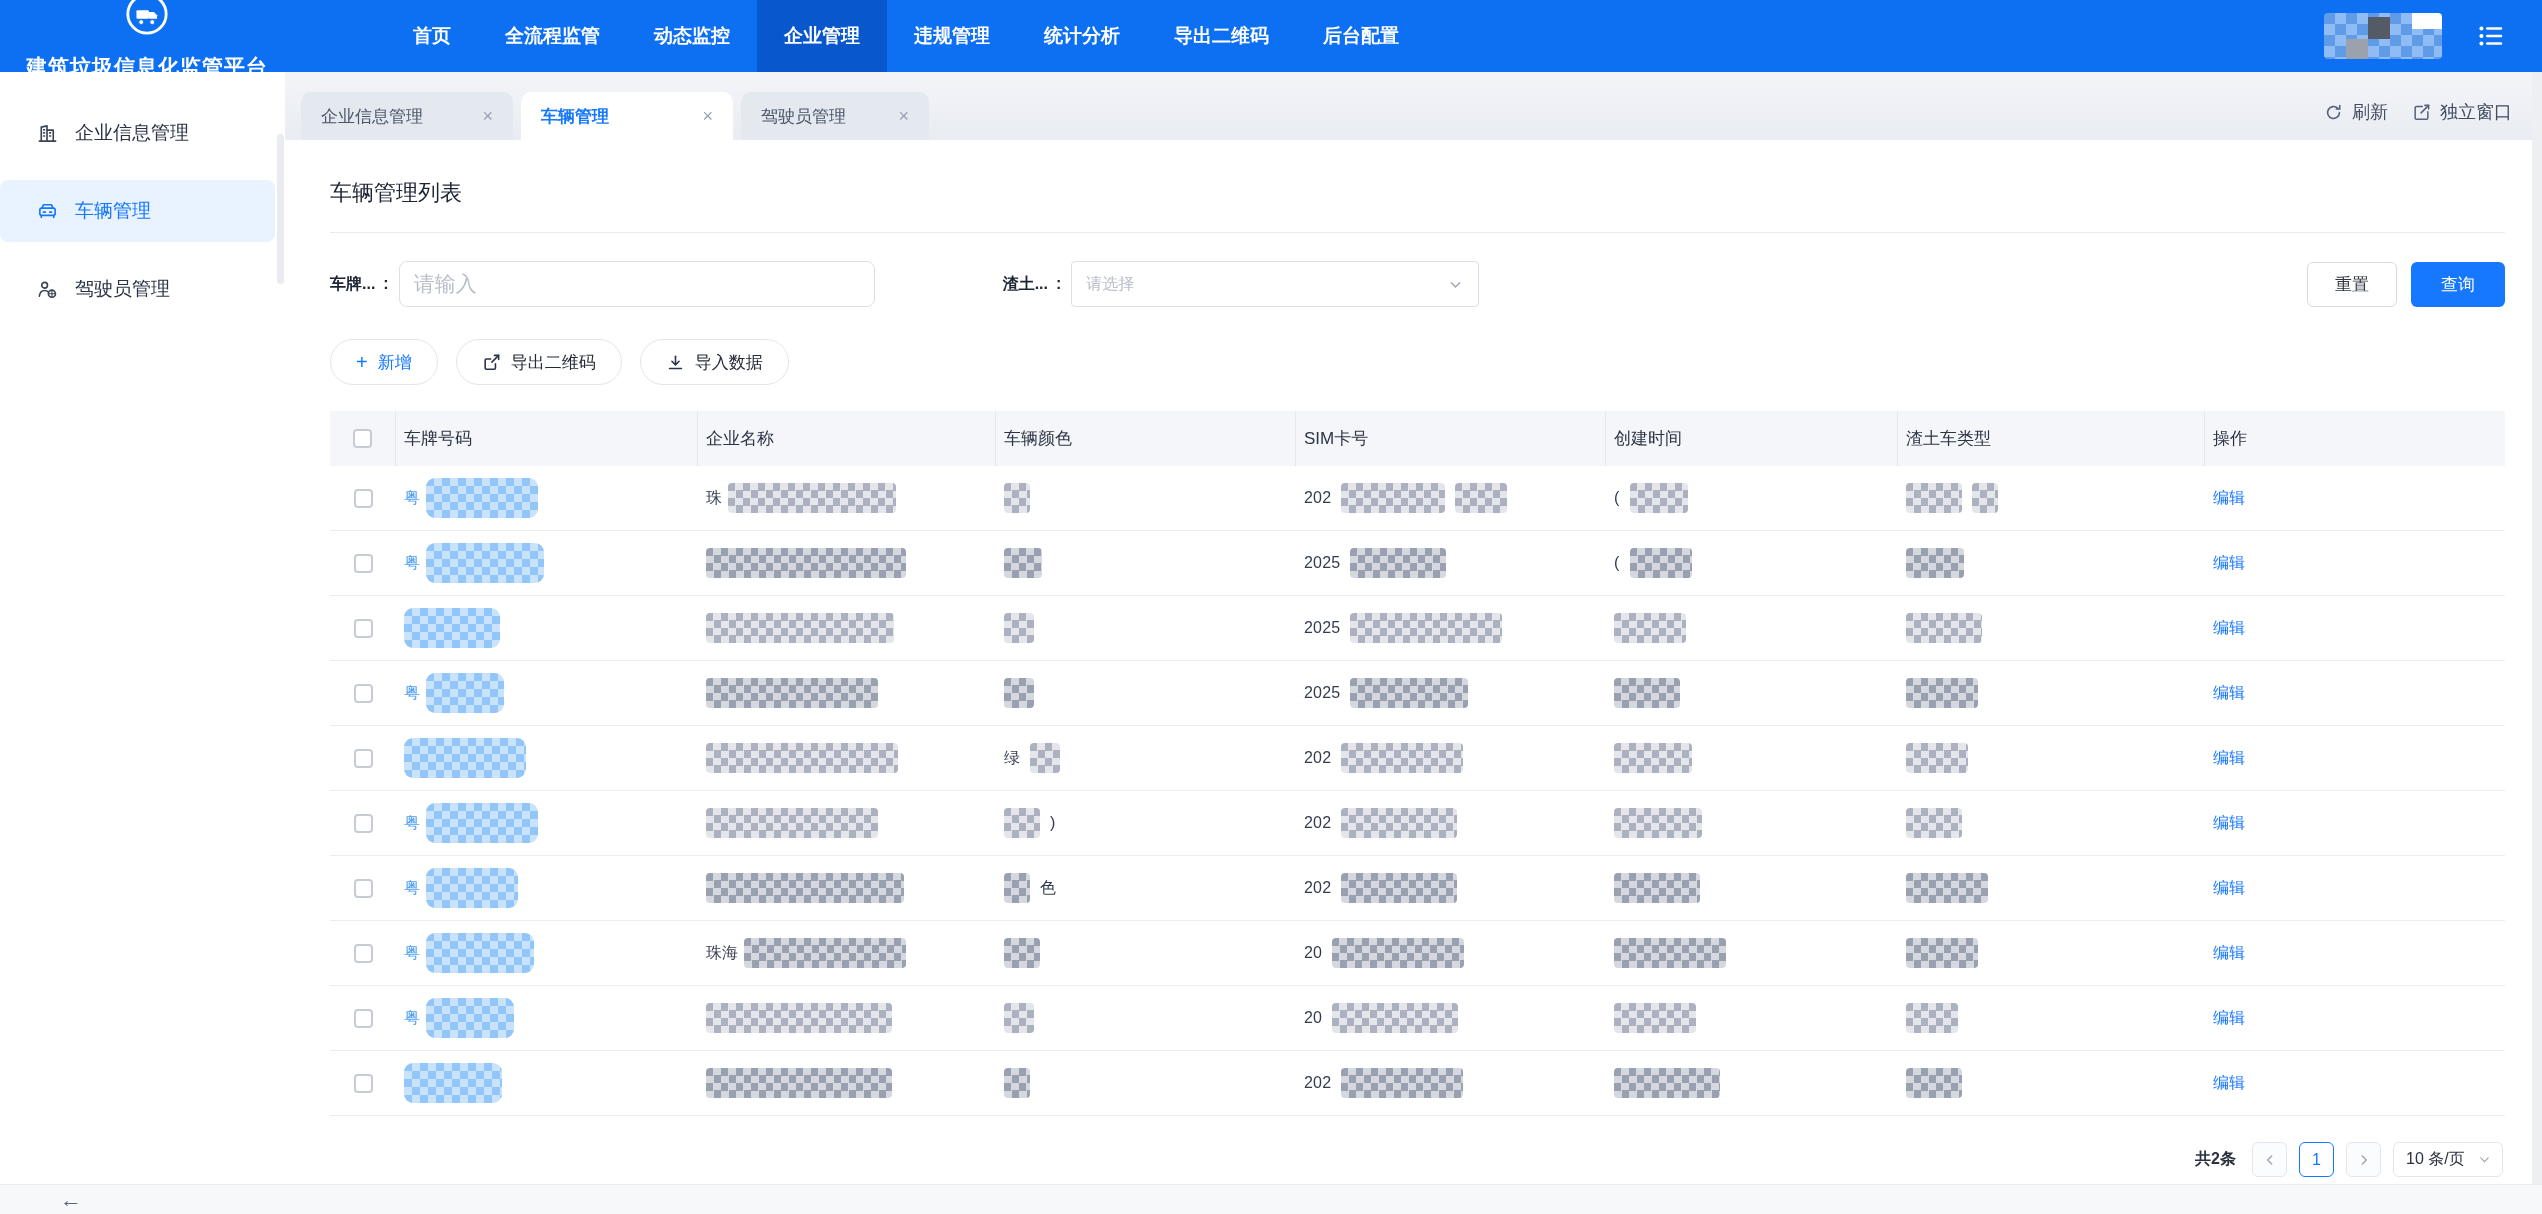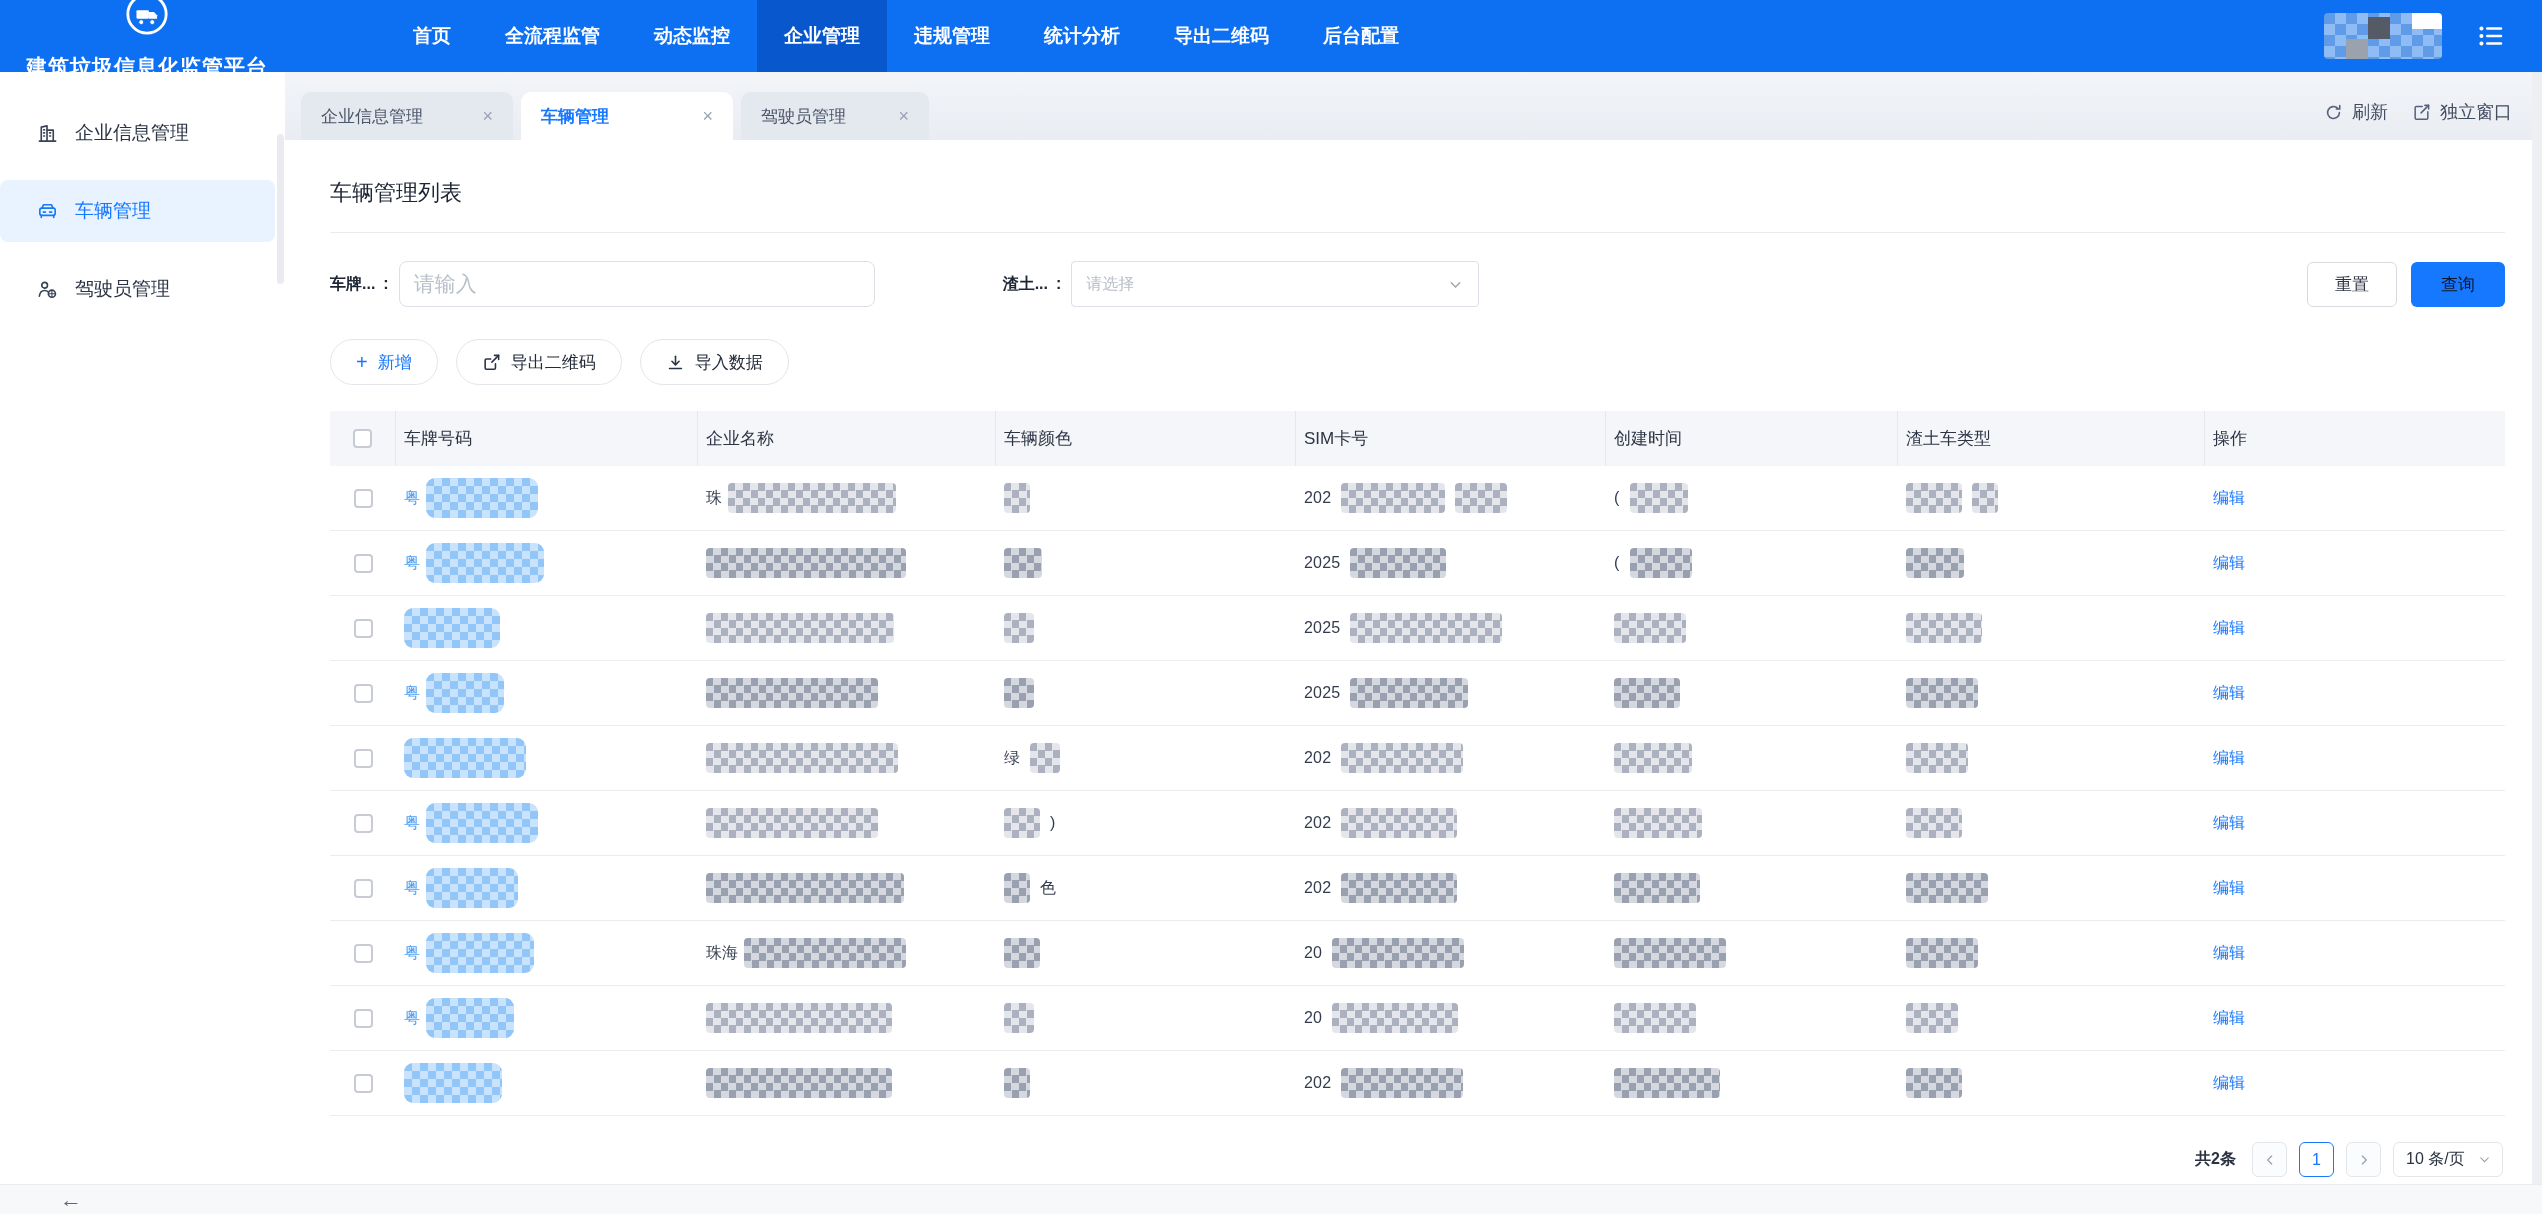--- a/index.html
+++ b/index.html
@@ -59,21 +59,21 @@
   .f-label { font-size:16px; color:#1d2433; font-weight:600; white-space:nowrap; }
   .f-colon { margin:0 10px 0 8px; color:#1d2433; font-weight:600; }
   .f-input { width:476px; height:46px; border:1px solid #dcdfe6; border-radius:8px; padding:0 14px; font-size:21px; color:#333; outline:none; font-family:inherit; }
   .f-input::placeholder { color:#b9bfc9; }
   .f-select { width:408px; height:46px; border:1px solid #dcdfe6; border-radius:4px; padding:0 14px; display:flex; align-items:center; justify-content:space-between; cursor:pointer; background:#fff; }
   .f-select .ph { font-size:16px; color:#b9bfc9; }
   .f-select .c-icon { width:17px; height:17px; color:#9aa3b2; display:inline-flex; }
   .gap2 { margin-left:128px; }
   .filter-btns { margin-left:auto; display:flex; gap:14px; }
   .btn-reset { width:90px; height:45px; background:#fff; border:1px solid #d8dbe0; border-radius:6px; font-size:17px; color:#2f3542; cursor:pointer; font-family:inherit; }
-  .btn-search { width:94px; height:45px; background:#1677ff; border:none; border-radius:6px; font-size:17px; color:#0f172a; cursor:pointer; font-family:inherit; }
+  .btn-search { width:94px; height:45px; background:#1677ff; border:none; border-radius:6px; font-size:17px; color:#ffffff; cursor:pointer; font-family:inherit; }
 
   .toolbar { margin-top:32px; display:flex; gap:18px; }
   .pill { height:46px; display:flex; align-items:center; gap:10px; padding:0 25px; background:#fff; border:1px solid #e2e5ea; border-radius:23px; font-size:17px; color:#232a38; cursor:pointer; }
   .pill .p-icon { width:19px; height:19px; display:inline-flex; color:#2b3446; }
   .pill.blue { color:#1677ff; }
   .pill.blue .plus { font-size:20px; font-weight:400; }
 
   
   .table { margin-top:26px; }
   .thead, .trow { display:grid; grid-template-columns:66px 302px 298px 300px 310px 292px 307px 1fr; align-items:center; }

